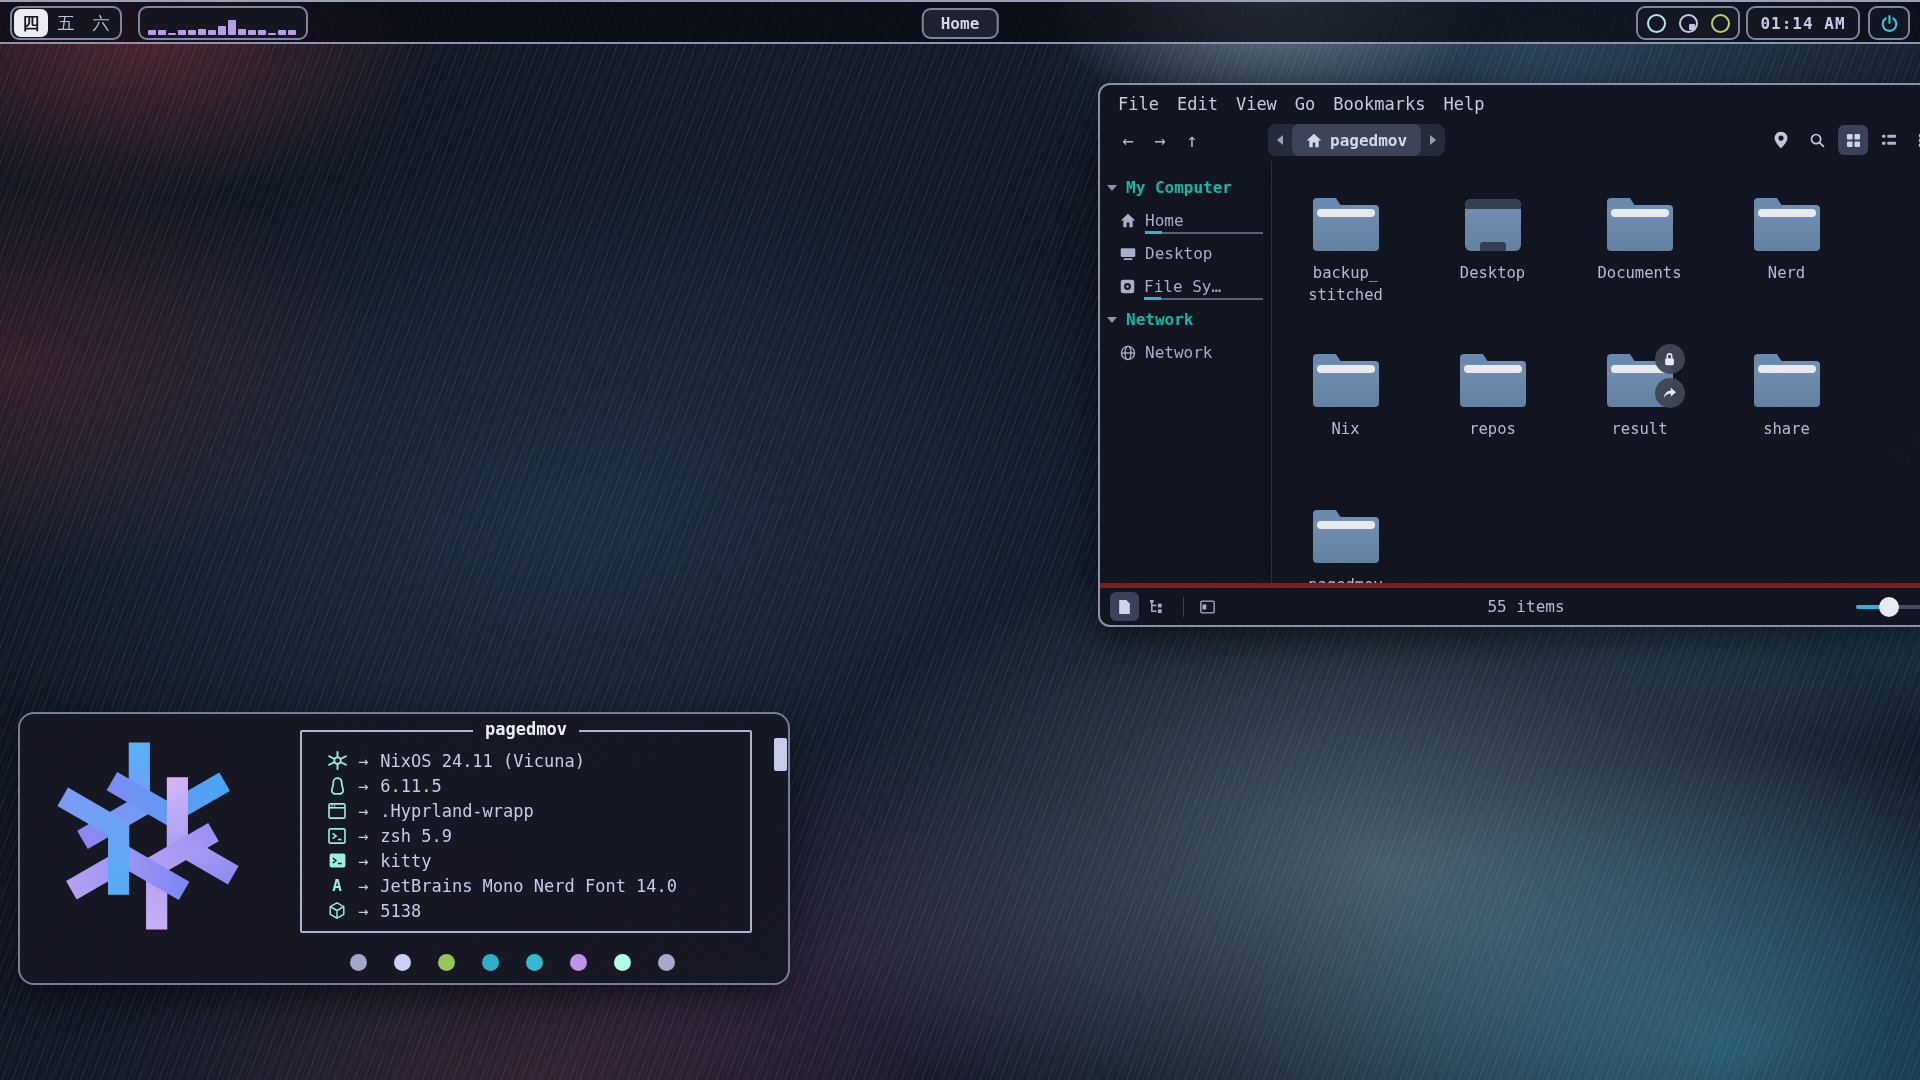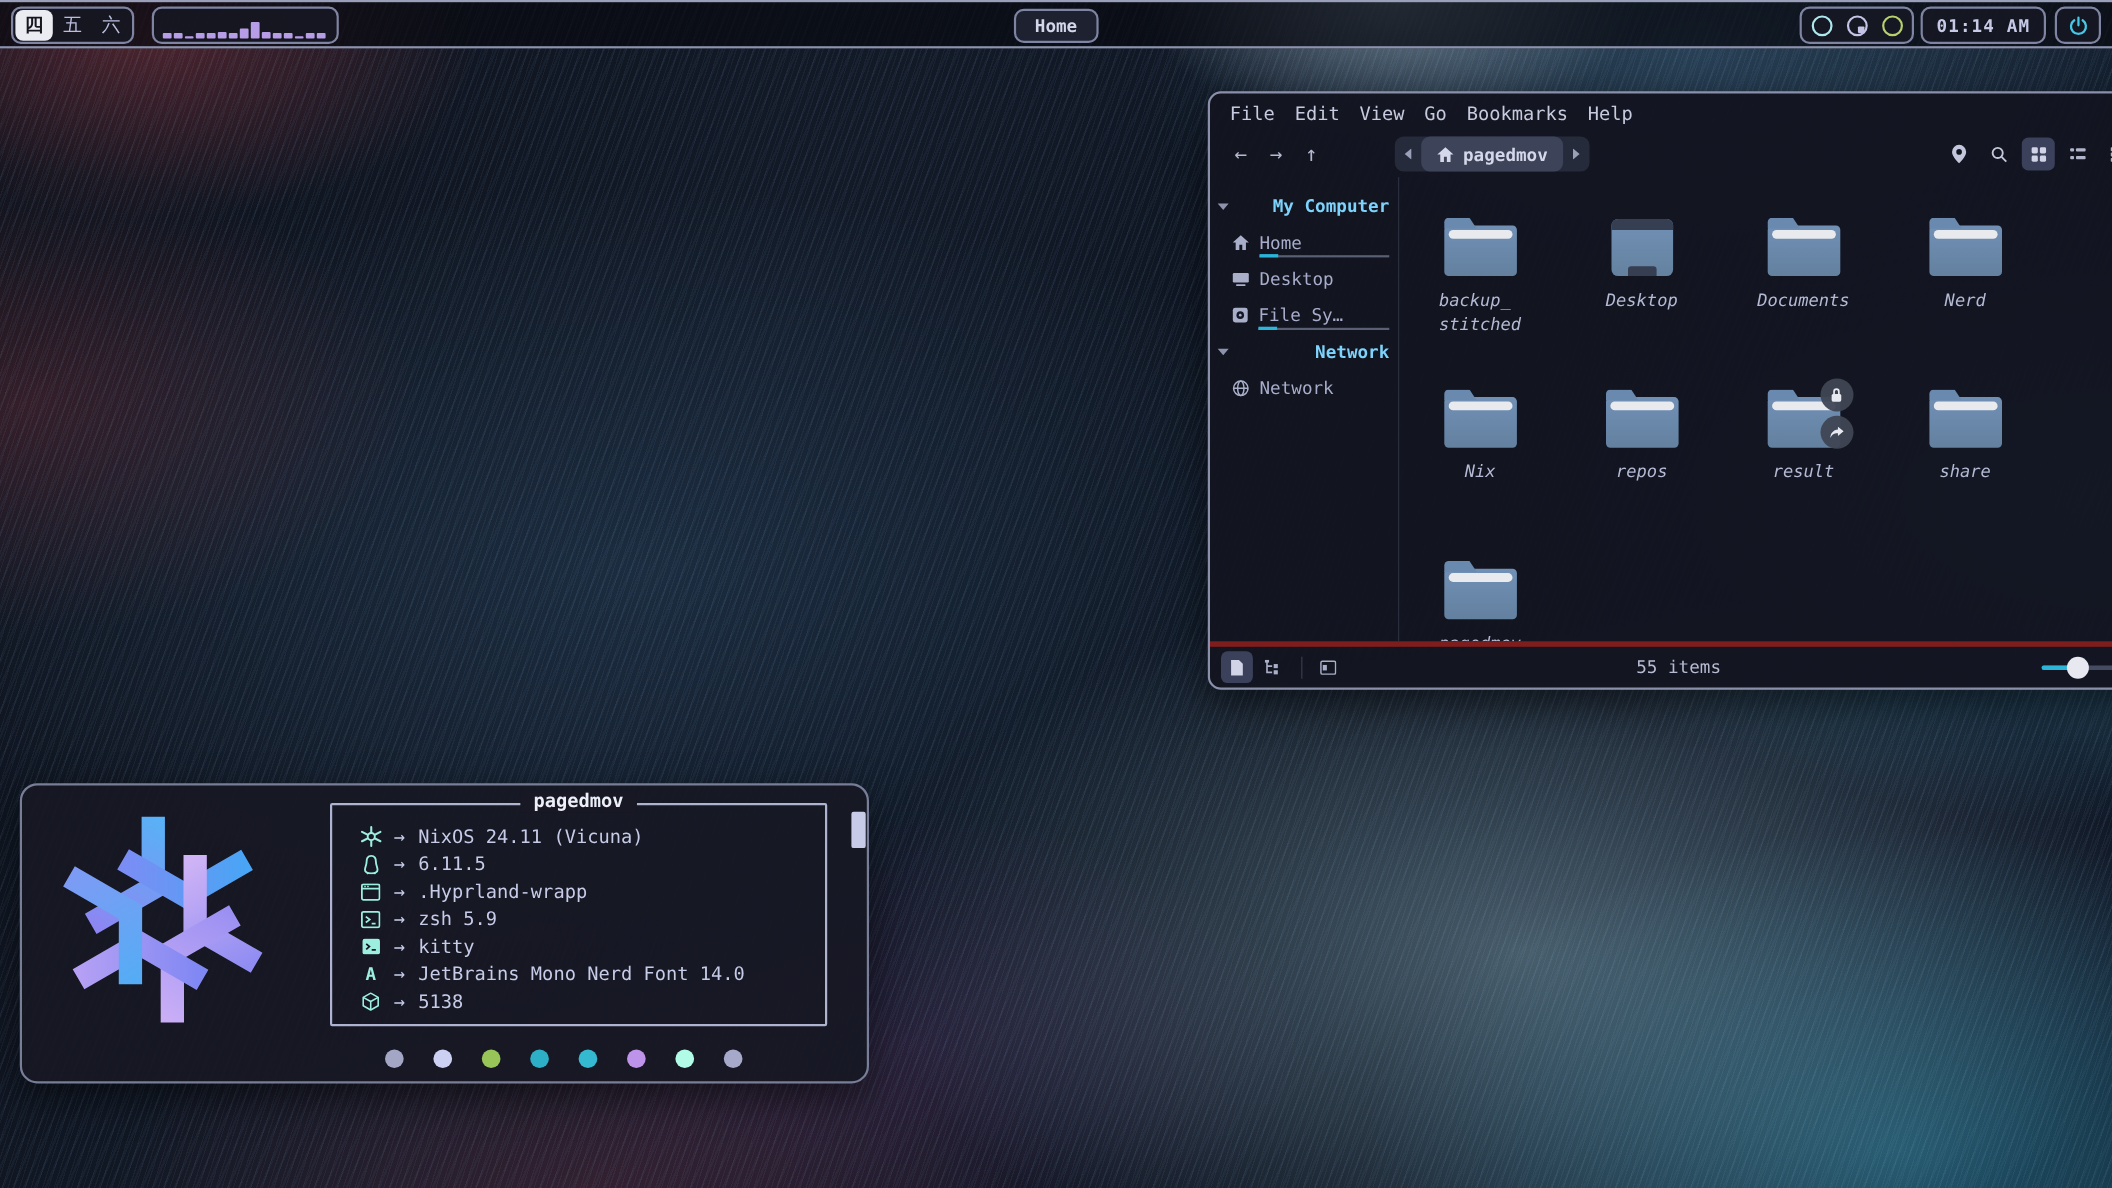--- a/index.html
+++ b/index.html
@@ -74,33 +74,33 @@
     gap:8px;padding:0 14px;border:none;color:#d5d8ea;font-family:inherit;font-size:16px;font-weight:bold;}
   .tool-right{margin-left:auto;display:flex;align-items:center;gap:6px;}
   .icon-btn{width:30px;height:30px;background:none;border:none;border-radius:6px;display:flex;
     align-items:center;justify-content:center;padding:0;}
   .icon-btn.active{background:#3b415a;}
   .fm-body{flex:1;display:flex;overflow:hidden;}
   .fm-sidebar{width:172px;flex:0 0 172px;border-right:1px solid #2c3142;padding-top:10px;
     box-sizing:border-box;}
   .side-row{height:33px;display:flex;align-items:center;gap:9px;padding-left:20px;font-size:16px;
     color:#a7adca;}
-  .side-row.hdr{padding-left:7px;color:#7dd3fc;font-weight:bold;text-align:right;}
+  .side-row.hdr{padding-left:7px;color:#14b8a6;font-weight:bold;}
   .tri{width:0;height:0;border-left:5px solid transparent;border-right:5px solid transparent;
     border-top:6px solid #8d93ac;}
   .side-label{position:relative;flex:1;margin-right:8px;}
   .side-row.usage .side-label::after{content:"";position:absolute;left:0;right:0;bottom:-4px;
     height:2px;background:#596073;}
   .side-row.usage .side-label::before{content:"";position:absolute;left:0;bottom:-4px;width:17px;
     height:3px;background:#2cb4d9;z-index:1;}
   .fm-grid{flex:1;display:grid;grid-template-columns:repeat(4,147px);grid-auto-rows:156px;
     padding-top:36px;justify-content:start;}
   .file-cell{display:flex;flex-direction:column;align-items:center;}
-  .file-label{margin-top:12px;font-size:15.5px;color:#b4bad4;text-align:left;
-    white-space:pre-line;line-height:1.4;font-style:italic;}
+  .file-label{margin-top:12px;font-size:15.5px;color:#b4bad4;text-align:center;
+    white-space:pre-line;line-height:1.4;}
   .icon-wrap{position:relative;width:66px;height:54px;}
   .icon-folder{position:absolute;left:0;top:8px;width:66px;height:46px;border-radius:4px;
     background:linear-gradient(#7190b5,#63809f);}
   .icon-folder::before{content:"";position:absolute;top:-7px;left:0;width:30px;height:10px;
     background:#6a89ae;border-radius:4px 7px 0 0;clip-path:polygon(0 0,78% 0,100% 100%,0 100%);}
   .icon-folder::after{content:"";position:absolute;top:4px;left:4px;right:4px;height:8px;
     background:#e8eaee;border-radius:4px;}
   .icon-desktop{position:absolute;left:5px;top:2px;width:56px;height:52px;border-radius:6px;
     background:linear-gradient(#7191b6,#64819f);}
   .icon-desktop::before{content:"";position:absolute;top:0;left:0;right:0;height:10px;

